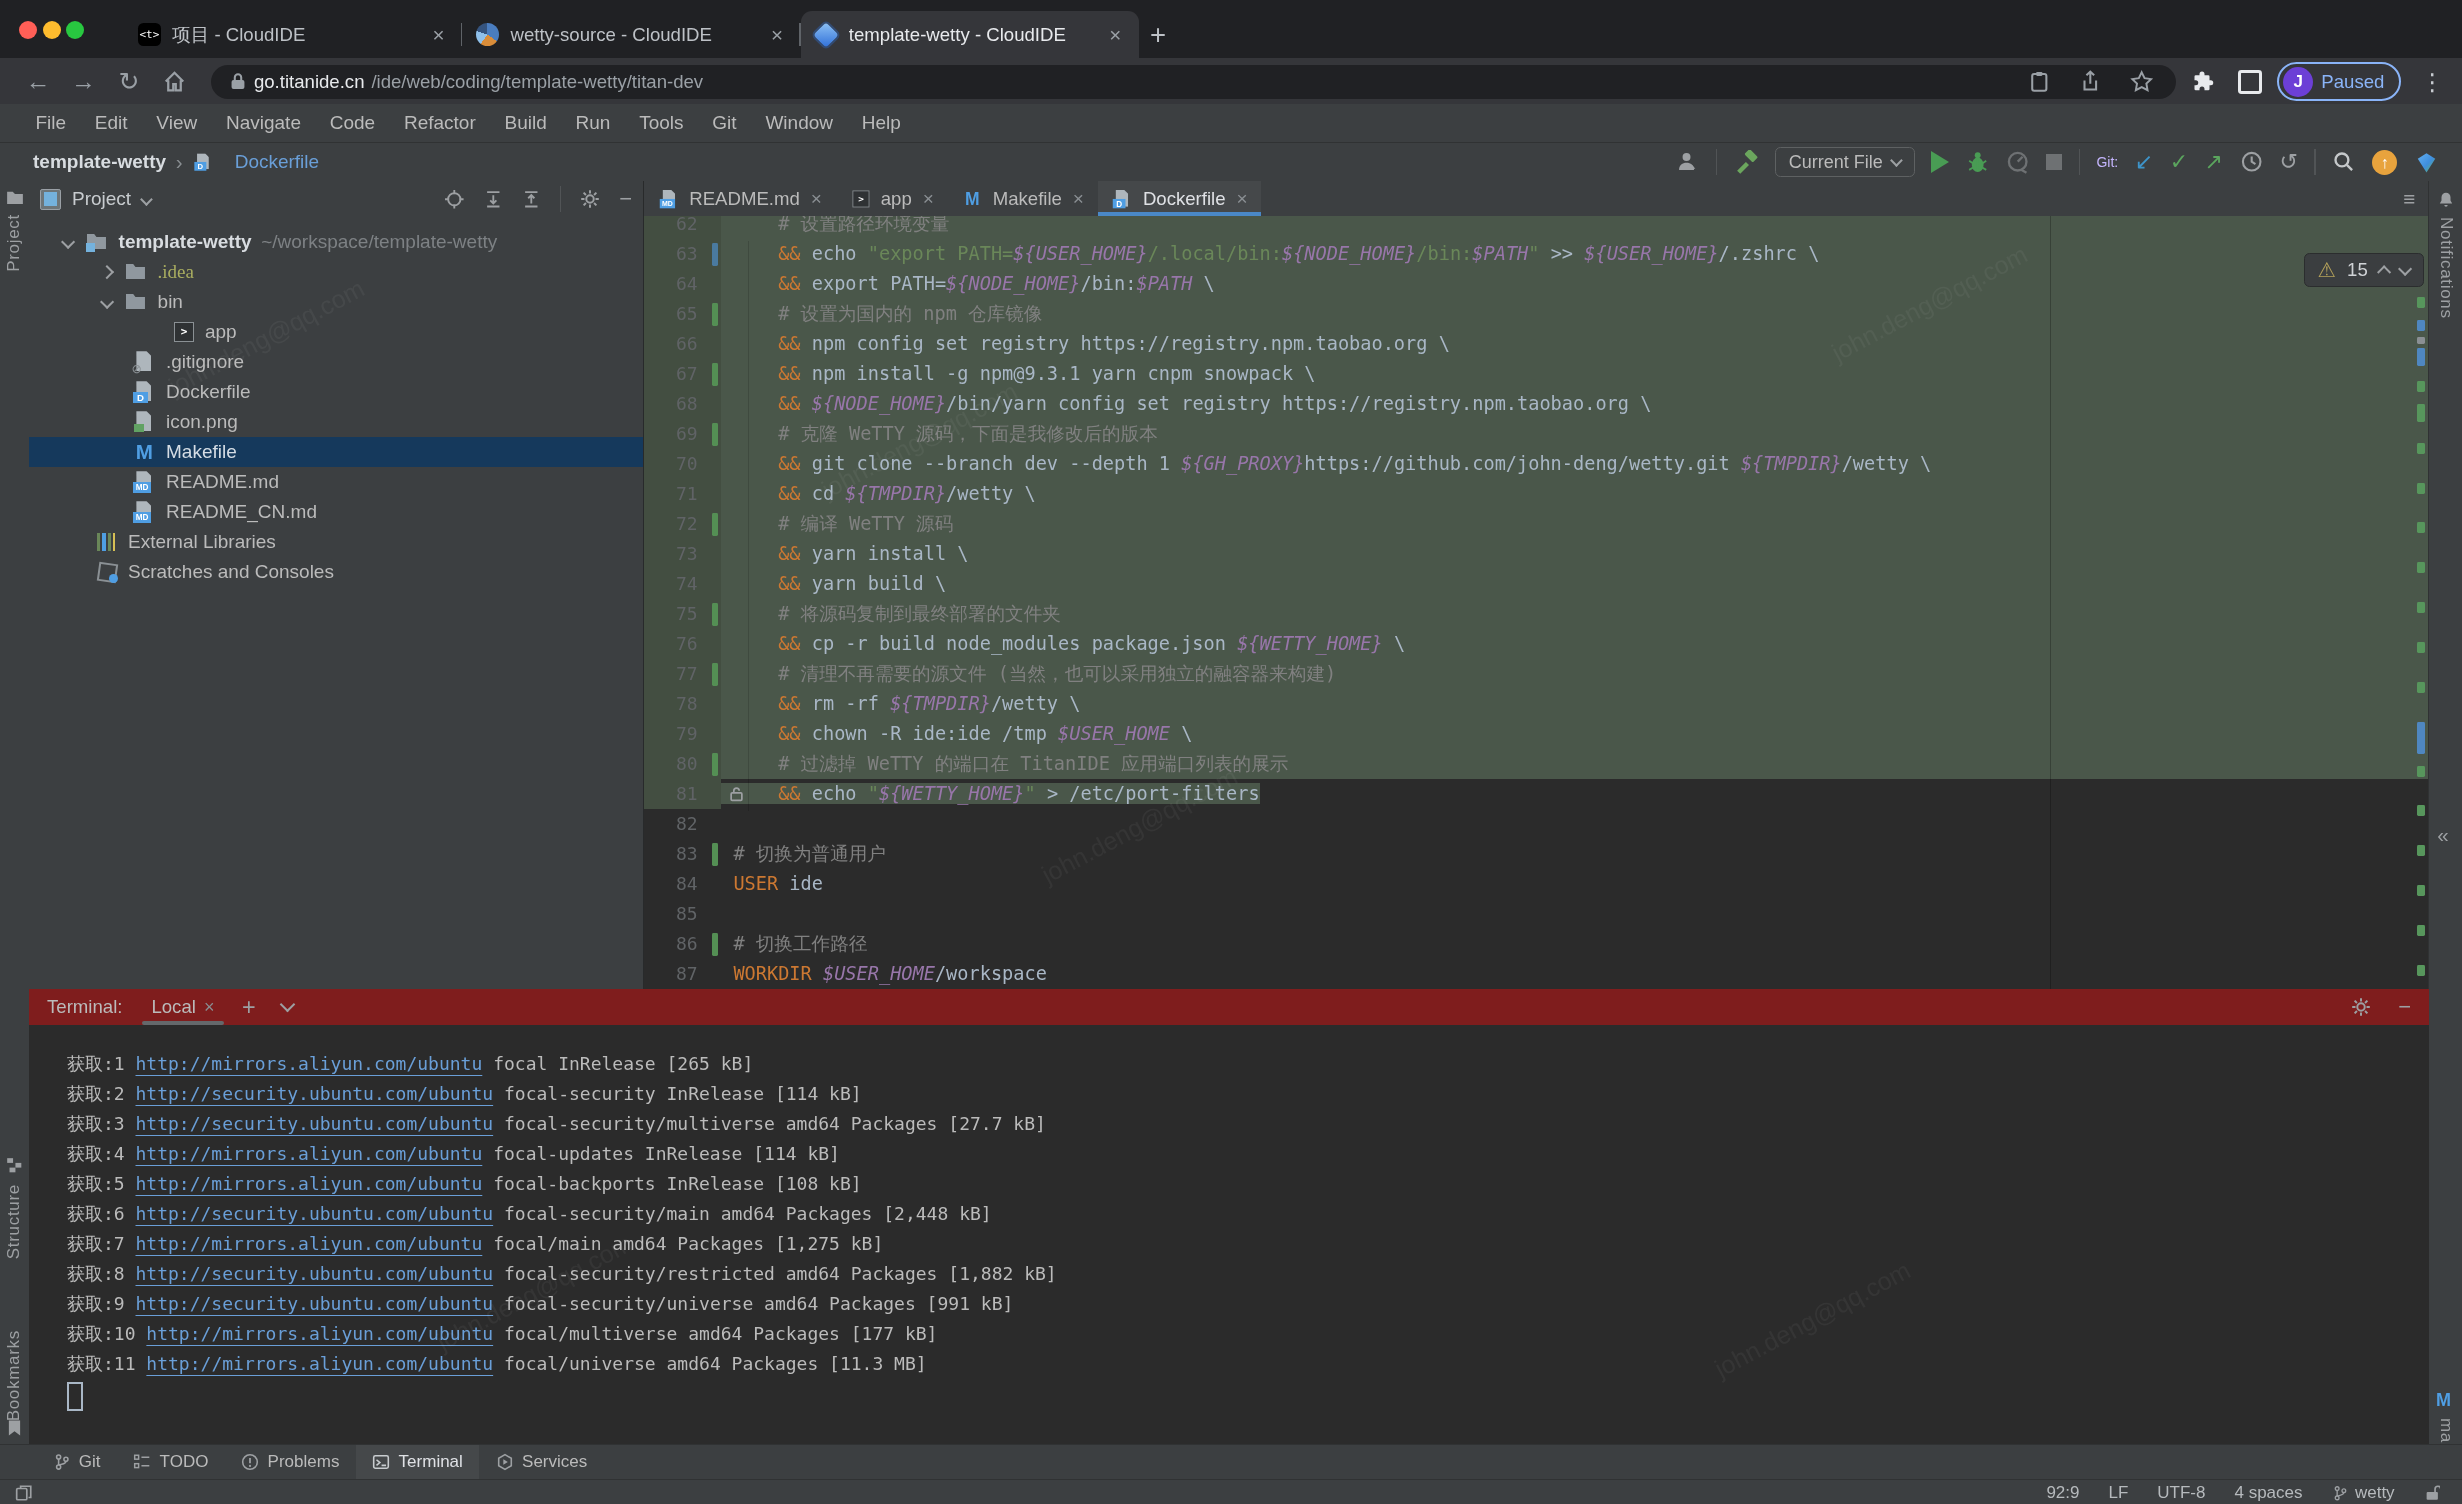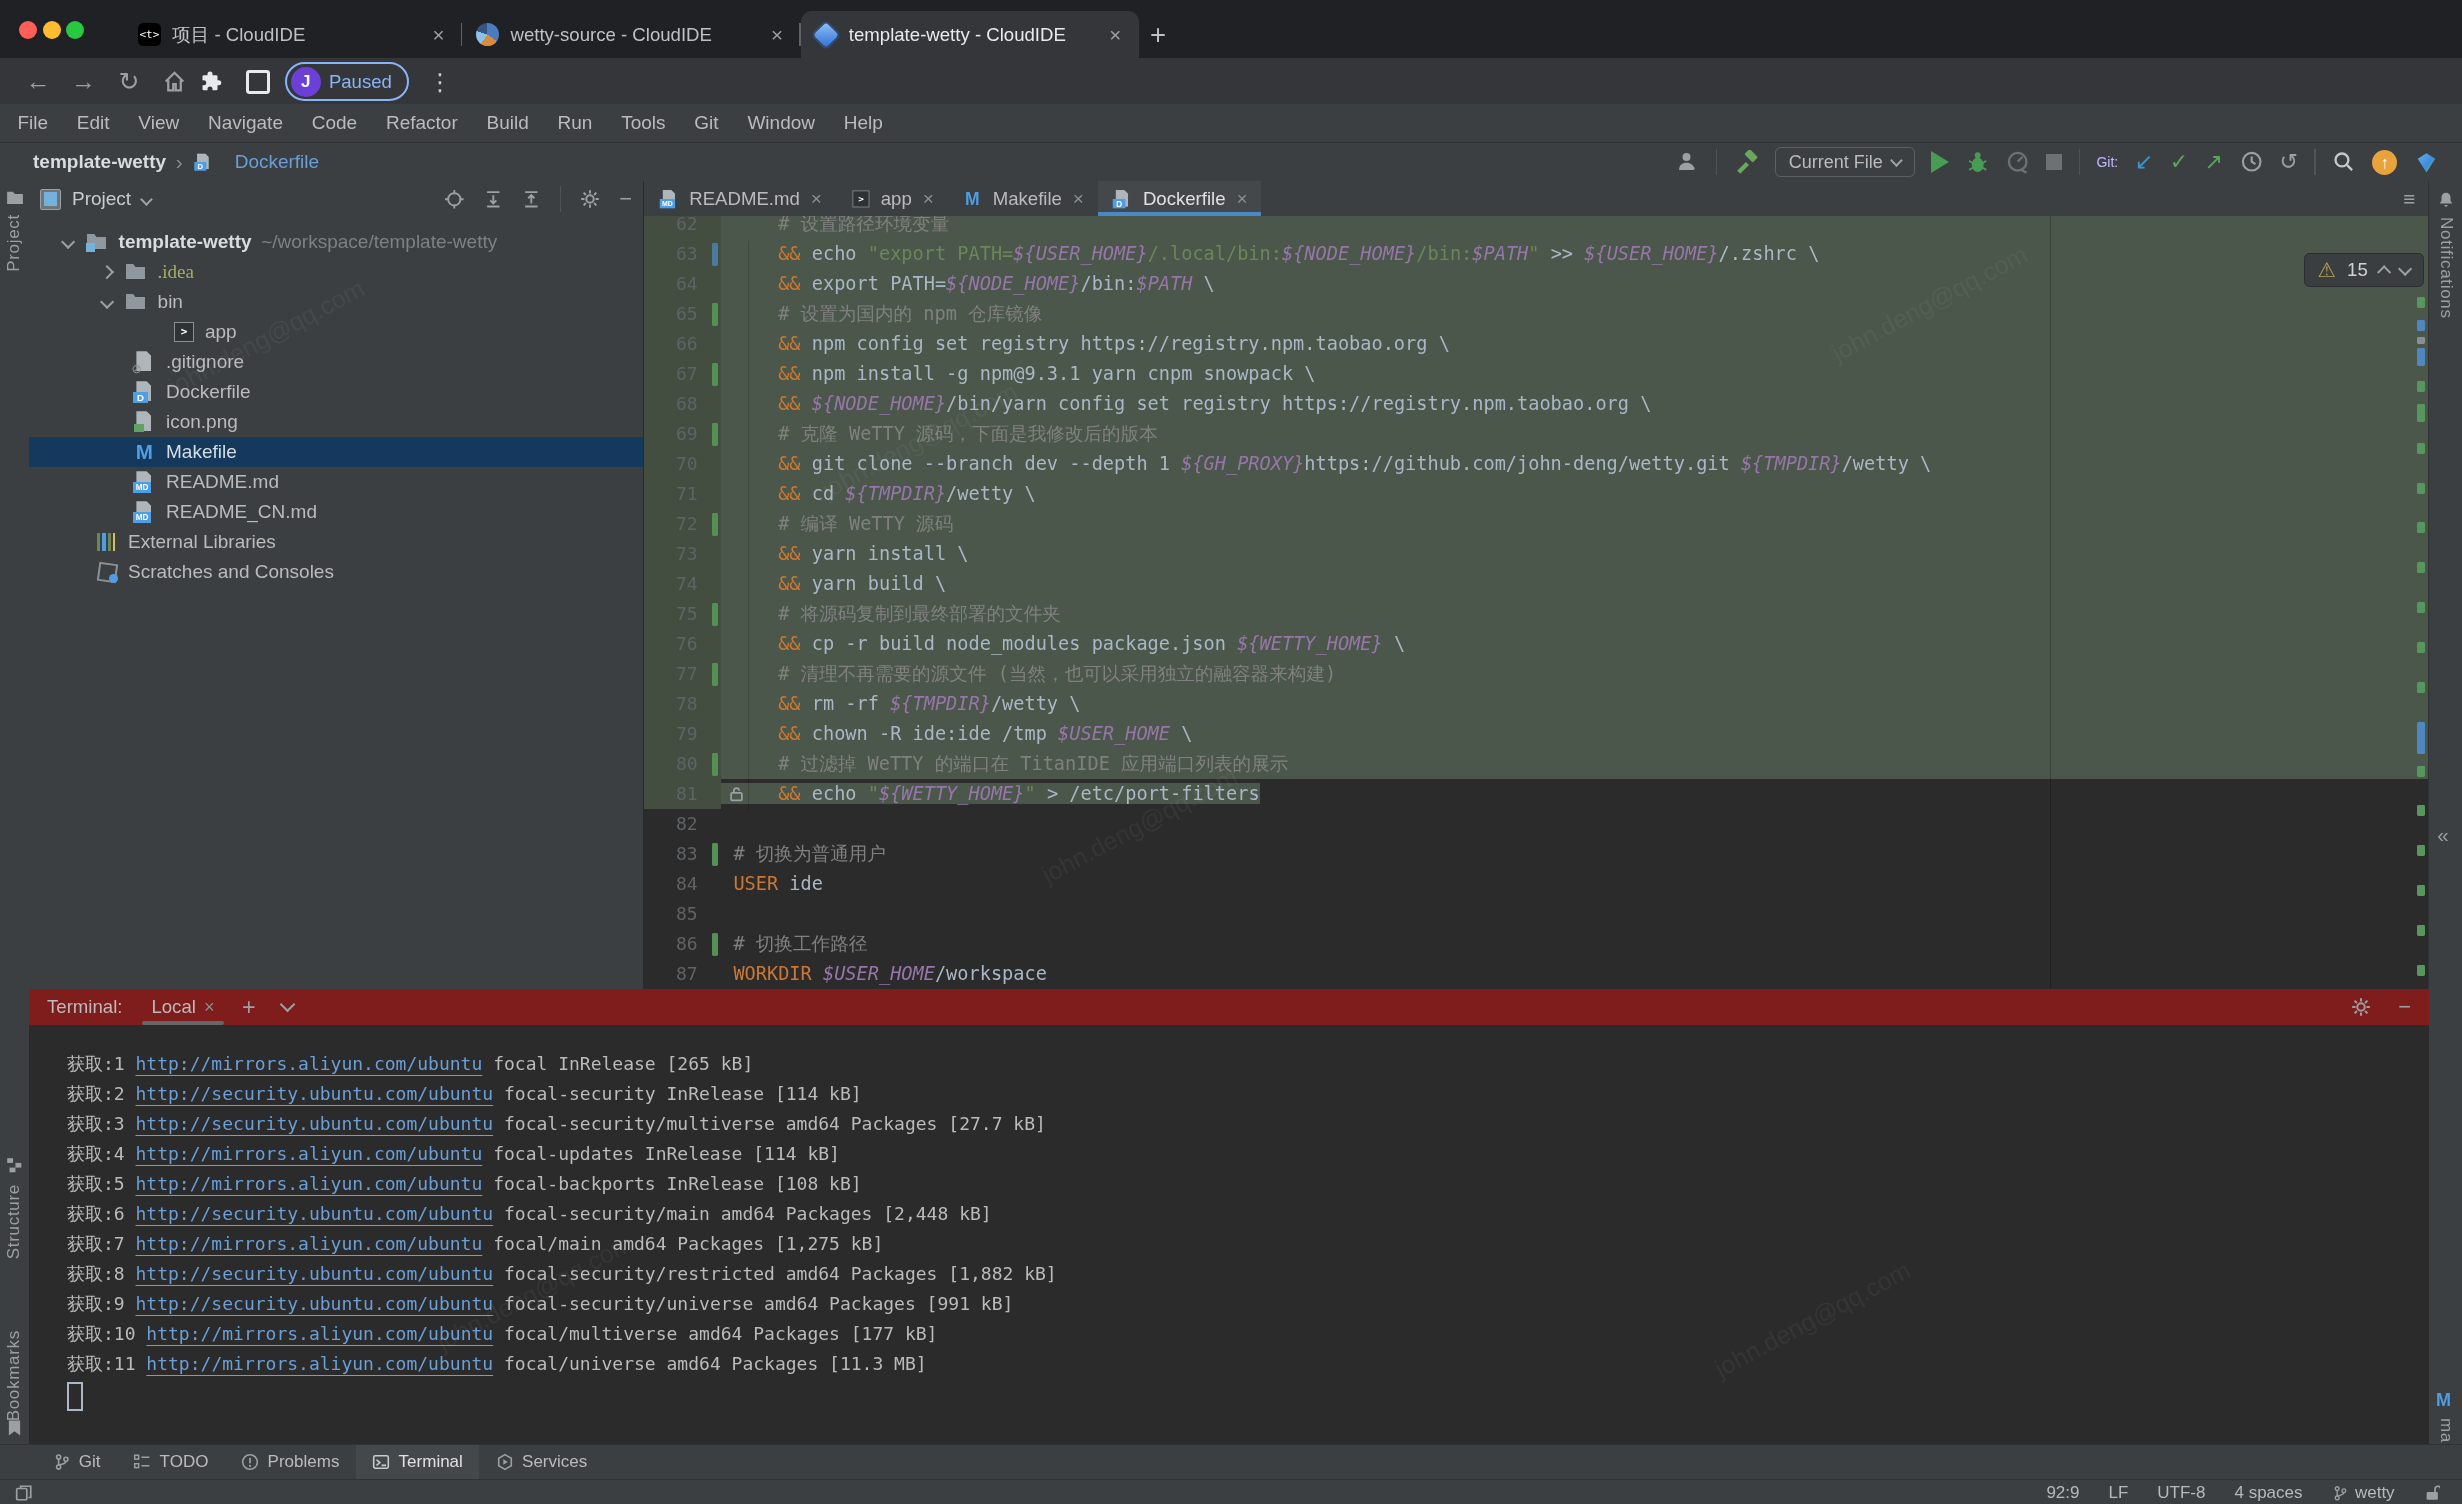--- a/index.html
+++ b/index.html
@@ -36,21 +36,21 @@
   .sdico{width:18px;height:18px;border:3.4px solid #e8eaed;border-radius:3.4px}
   .profile{display:flex;align-items:center;gap:8.2px;border:2.1px solid #8ab4f8;border-radius:22px;
     padding:2.7px 15px 2.7px 4.1px;margin-left:9.6px}
   .avatar{width:30px;height:30px;border-radius:50%;background:#6c3fd6;color:#fff;font-size:17px;
     text-align:center;line-height:30px;font-weight:bold}
   .paused{color:#8ab4f8;font-size:18.6px}
   .dots{color:#c7cbd0;font-size:23.4px;margin-left:13.7px}
 
   
   .menubar{position:absolute;left:0;top:104px;right:0;height:38px;background:#3c3f41;display:flex;
-    align-items:center;padding-left:3px;border-bottom:0.7px solid #303233}
+    align-items:center;padding-left:21px;border-bottom:0.7px solid #303233}
   .mitem{padding:0 14.4px;color:#bbbbbb;font-size:19px}
 
   
   .hdr{position:absolute;left:0;top:143px;right:0;height:38px;background:#3c3f41;border-bottom:0.7px solid #282a2b;
     display:flex;align-items:center}
   .crumbs{display:flex;align-items:center;gap:9.6px;padding-left:33px;font-size:19px}
   .crumb-proj{color:#d8dce0;font-weight:bold}
   .crumb-sep{color:#8a8f93;font-size:20.6px}
   .crumb-file{color:#6a9fd8}
   .rtools{margin-left:auto;display:flex;align-items:center;gap:16.5px;padding-right:23.4px}
@@ -197,20 +197,41 @@
 
   <div class="cnav">
     <div class="nbtn">←</div>
     <div class="nbtn">→</div>
     <div class="nbtn">↻</div>
     <div class="nbtn">
       <svg width="25" height="25" viewBox="0 0 20 20" style="margin:0 auto">
           <path d="M3 10l7-7 7 7M5 9v8h4v-5h2v5h4V9" fill="none" stroke="#9aa0a6" stroke-width="1.8"></path>
         </svg>
     </div>
+    <div class="omnibox">
+      <svg width="18" height="20.6" viewBox="0 0 14 16">
+          <rect x="2" y="7" width="10" height="7" rx="1.5" fill="#9aa0a6"></rect>
+          <path d="M4.5 7V5a2.5 2.5 0 0 1 5 0v2" fill="none" stroke="#9aa0a6" stroke-width="1.6"></path>
+        </svg>
+      <span>go.titanide.cn</span>
+        <span class="upath">/ide/web/coding/template-wetty/titan-dev</span>
+      <span class="obx-right">
+        <svg width="20.6" height="23.4" viewBox="0 0 16 18">
+            <rect x="2.5" y="3" width="11" height="13" rx="1.5" fill="none" stroke="#9aa0a6" stroke-width="1.6"></rect>
+            <rect x="5.5" y="1.5" width="5" height="3" rx="1" fill="#9aa0a6"></rect>
+          </svg>
+        <svg width="20.6" height="23.4" viewBox="0 0 16 18">
+            <path d="M8 1.5v9M5 4l3-2.8L11 4" fill="none" stroke="#9aa0a6" stroke-width="1.6"></path>
+            <path d="M3.5 8v7h9V8" fill="none" stroke="#9aa0a6" stroke-width="1.6"></path>
+          </svg>
+        <svg width="23.4" height="23.4" viewBox="0 0 18 18">
+            <path d="M9 1.8l2.2 4.5 5 .7-3.6 3.5.9 5-4.5-2.4-4.5 2.4.9-5L1.8 7l5-.7z" fill="none" stroke="#9aa0a6" stroke-width="1.5"></path>
+          </svg>
+      </span>
+    </div>
     <svg width="25" height="25" viewBox="0 0 20 20">
         <path fill="#e8eaed" d="M8 2a2 2 0 0 1 2 2v1h3a1 1 0 0 1 1 1v3h1a2 2 0 1 1 0 4h-1v3a1 1 0 0 1-1 1h-3v-1a2 2 0 1 0-4 0v1H3a1 1 0 0 1-1-1v-3h1a2 2 0 1 0 0-4H2V6a1 1 0 0 1 1-1h3V4a2 2 0 0 1 2-2z"></path>
       </svg>
     <div class="sdico" style="margin-left:15px"></div>
     <div class="profile">
       <div class="avatar">J</div>
       <span class="paused">Paused</span>
     </div>
     <div class="dots">⋮</div>
   </div>

